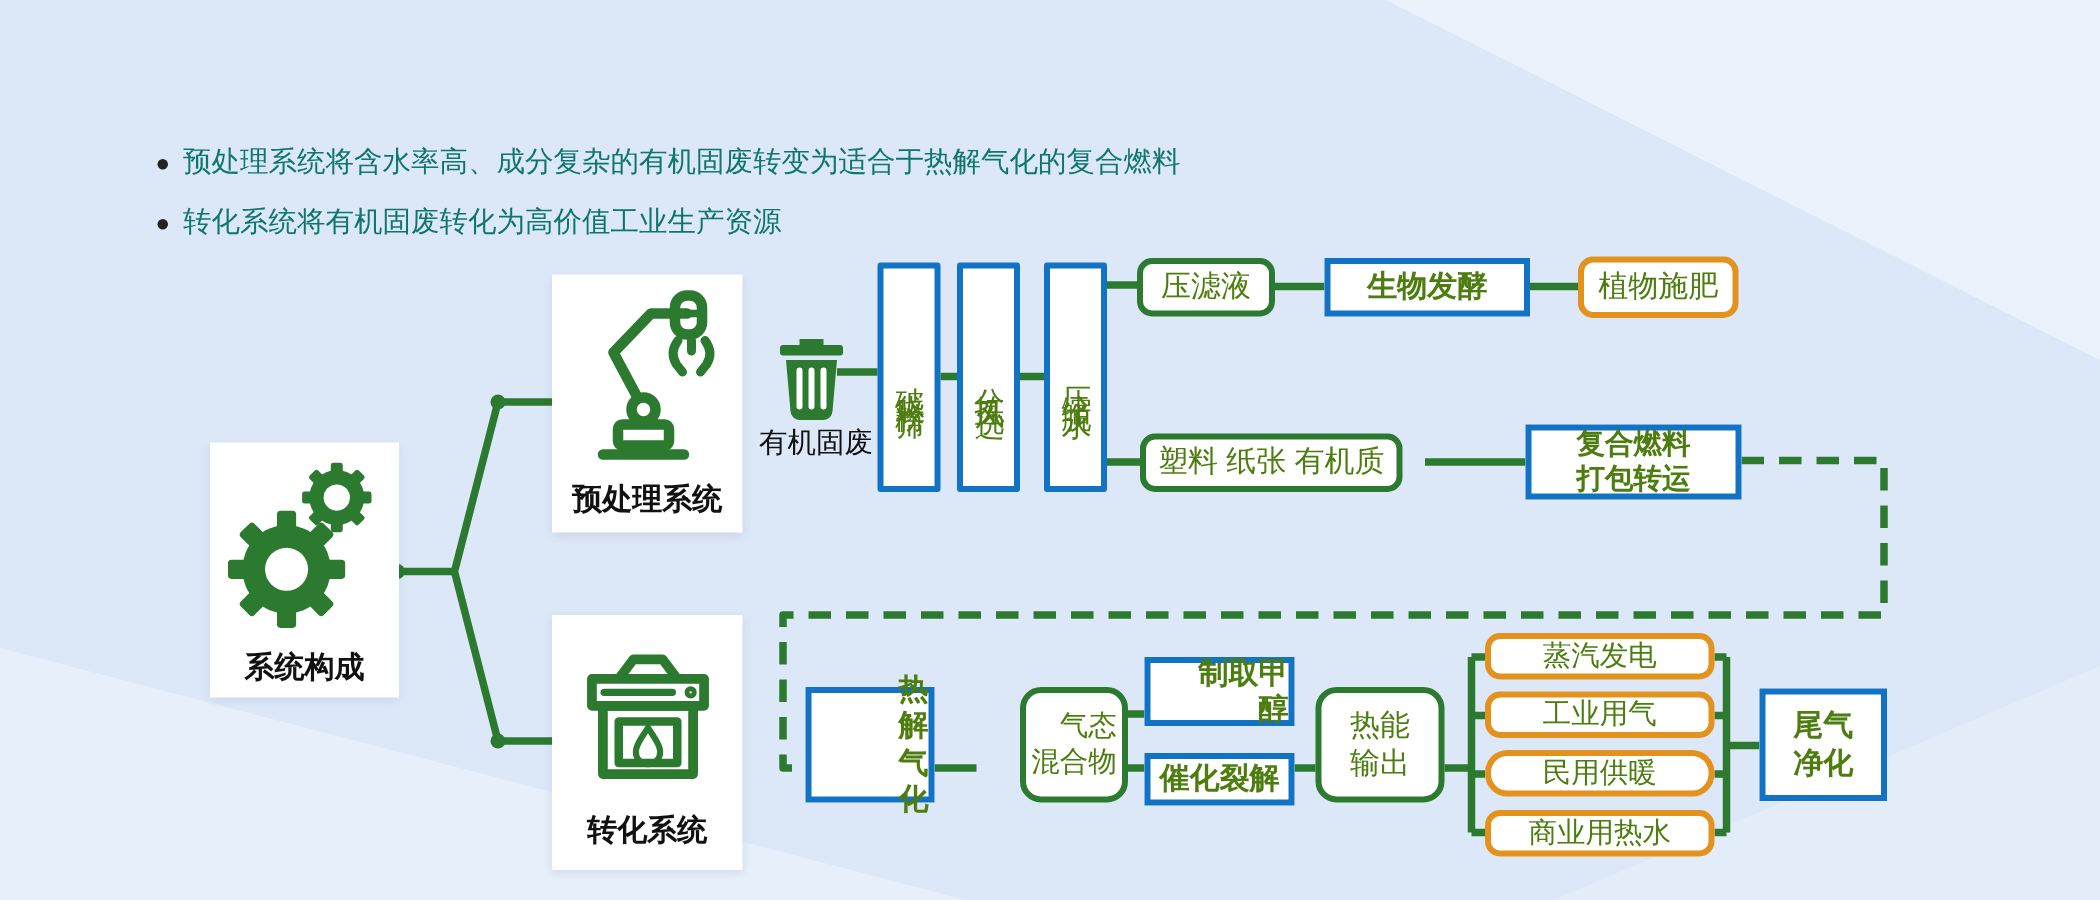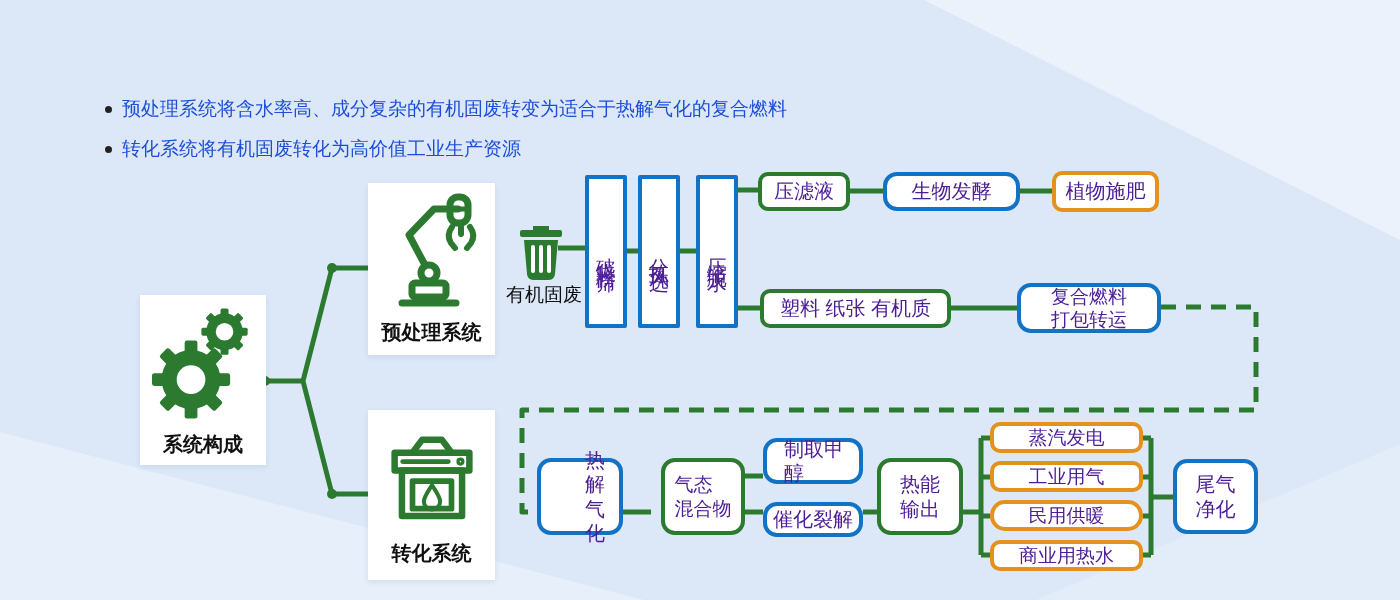--- a/index.html
+++ b/index.html
@@ -12,37 +12,37 @@
   .bg-tri-tr{position:absolute;inset:0;background:rgba(255,255,255,.42);
     clip-path:polygon(66% 0,100% 0,100% 40%);pointer-events:none;}
   .bg-tri-bl{position:absolute;inset:0;background:rgba(255,255,255,.30);
     clip-path:polygon(0 72%,46% 100%,0 100%);pointer-events:none;}
   .bg-tri-br{position:absolute;inset:0;background:rgba(255,255,255,.22);
     clip-path:polygon(74% 100%,100% 74%,100% 100%);pointer-events:none;}
 
   .title{position:absolute;left:110px;top:40px;font-size:30px;font-weight:bold;
     letter-spacing:1px;color:#0c0c0c;}
   .bullets{position:absolute;left:105px;top:96px;margin:0;padding:0;list-style:none;}
-  .bullets li{display:flex;align-items:flex-start;margin-bottom:14px;font-size:19px;line-height:26px;color:#1d4ed8;}
+  .bullets li{display:flex;align-items:flex-start;margin-bottom:14px;font-size:19px;line-height:26px;color:#0f766e;}
   .bullets .dot{width:7px;height:7px;border-radius:50%;background:#222;margin:10px 10px 0 0;flex:none;}
 
   .wires{position:absolute;left:0;top:0;z-index:1;}
   .wires path{stroke:var(--green);stroke-width:5;fill:none;stroke-linejoin:round;}
   .wires circle{fill:var(--green);}
   .wires .dash{stroke-dasharray:15 10;}
 
   .card{position:absolute;background:#fff;box-shadow:0 2px 6px rgba(40,70,110,.10);
     display:flex;flex-direction:column;align-items:center;justify-content:center;z-index:2;}
   .card .card-label{font-weight:bold;font-size:20px;color:#111;margin-top:10px;}
 
   .node{position:absolute;background:#fff;box-sizing:border-box;display:flex;
-    align-items:center;justify-content:center;text-align:left;z-index:2;
-    font-size:20px;color:#4c1d95;line-height:1.22;}
+    align-items:center;justify-content:center;text-align:right;z-index:2;
+    font-size:20px;color:#4d7c0f;line-height:1.22;}
   .green-round{border:4px solid var(--green);border-radius:10px;}
-  .blue-sq{border:4px solid var(--blue);border-radius:14px;}
+  .blue-sq{border:4px solid var(--blue);border-radius:0;font-weight:bold;}
   .orange-round{border:4px solid var(--orange);border-radius:10px;}
   .two-line{white-space:pre-line;}
   .vbox{writing-mode:vertical-rl;text-orientation:upright;letter-spacing:5px;
     border:4px solid var(--blue);border-radius:2px;}
   .small-font{font-size:19px;}
 
   .waste-label{position:absolute;z-index:2;font-size:19px;color:#111;text-align:center;}
   .icon-svg{display:block;}
   .g-fill{fill:var(--green);}
   .g-stroke{stroke:var(--green);fill:none;}
@@ -154,27 +154,27 @@
   <div class="waste-label" style="left:494px;top:282px;width:100px;">有机固废</div>
 
   <div class="node vbox" style="left:585px;top:175px;width:42px;height:153px;">破袋粉筛</div>
   <div class="node vbox" style="left:638px;top:175px;width:42px;height:153px;">分拣风选</div>
   <div class="node vbox" style="left:696px;top:175px;width:42px;height:153px;">压缩脱水</div>
 
   <div class="node green-round" style="left:758px;top:172px;width:92px;height:39px;">压滤液</div>
   <div class="node blue-sq" style="left:883px;top:172px;width:137px;height:39px;">生物发酵</div>
   <div class="node orange-round" style="left:1052px;top:171px;width:107px;height:41px;">植物施肥</div>
 
-  <div class="node green-round" style="left:760px;top:289px;width:191px;height:39px;">塑料 纸张 有机质</div>
+  <div class="node green-round" style="left:760px;top:289px;width:175px;height:39px;">塑料 纸张 有机质</div>
   <div class="node blue-sq two-line small-font" style="left:1017px;top:283px;width:144px;height:50px;">复合燃料
 打包转运</div>
 
   <div class="node blue-sq two-line" style="left:537px;top:458px;width:86px;height:77px;padding-left:44px;">热解
 气化</div>
-  <div class="node green-round two-line small-font" style="left:661px;top:458px;width:84px;height:77px;border-radius:14px;">气态
+  <div class="node green-round two-line small-font" style="left:680px;top:458px;width:72px;height:77px;border-radius:14px;">气态
 混合物</div>
   <div class="node blue-sq" style="left:763px;top:438px;width:100px;height:46px;padding-left:17px;">制取甲醇</div>
   <div class="node blue-sq" style="left:763px;top:502px;width:100px;height:35px;">催化裂解</div>
   <div class="node green-round two-line" style="left:877px;top:458px;width:86px;height:77px;border-radius:14px;">热能
 输出</div>
 
   <div class="node orange-round small-font" style="left:990px;top:422px;width:153px;height:31px;">蒸汽发电</div>
   <div class="node orange-round small-font" style="left:990px;top:461px;width:153px;height:31px;">工业用气</div>
   <div class="node orange-round small-font" style="left:990px;top:500px;width:153px;height:31px;border-radius:15px;">民用供暖</div>
   <div class="node orange-round small-font" style="left:990px;top:540px;width:153px;height:31px;">商业用热水</div>

